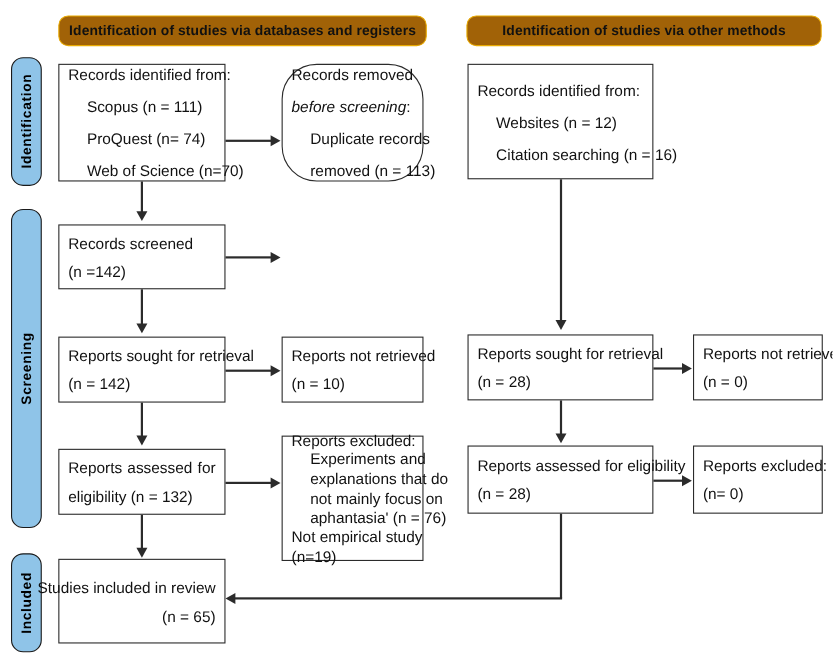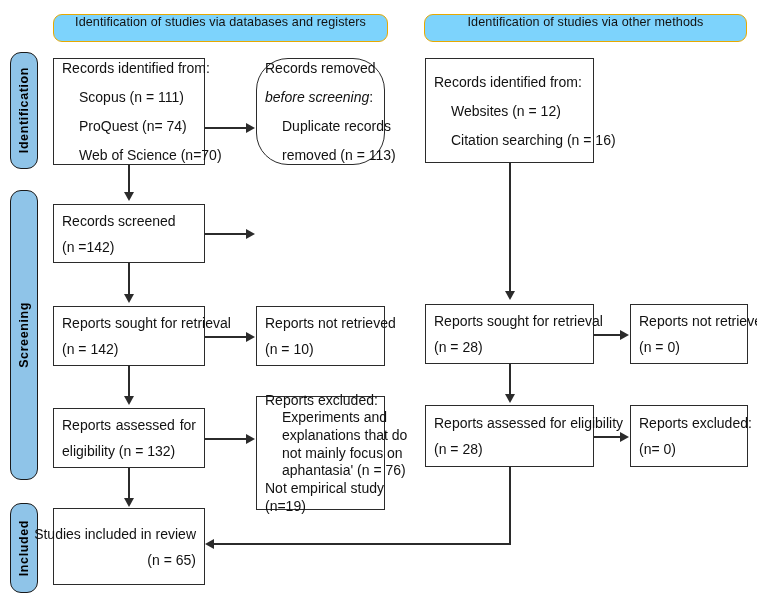--- a/index.html
+++ b/index.html
@@ -37,28 +37,28 @@
     font-weight: bold;
     font-size: 12.5px;
     letter-spacing: 0.6px;
     color: #000;
     white-space: nowrap;
   }
 
   
   .banner {
     position: absolute;
-    background: #7dd3fc;
+    background: #a16207;
     border: 1.2px solid #E8A900;
     border-radius: 9px;
     box-sizing: border-box;
     display: flex;
-    align-items: flex-start;
+    align-items: center;
     justify-content: center;
-    font-weight: normal;
+    font-weight: bold;
     font-size: 12.6px;
     color: #111;
     letter-spacing: 0.1px;
   }
 
   
   .box {
     position: absolute;
     background: #ffffff;
     border: 1.6px solid #2b2b2b;

